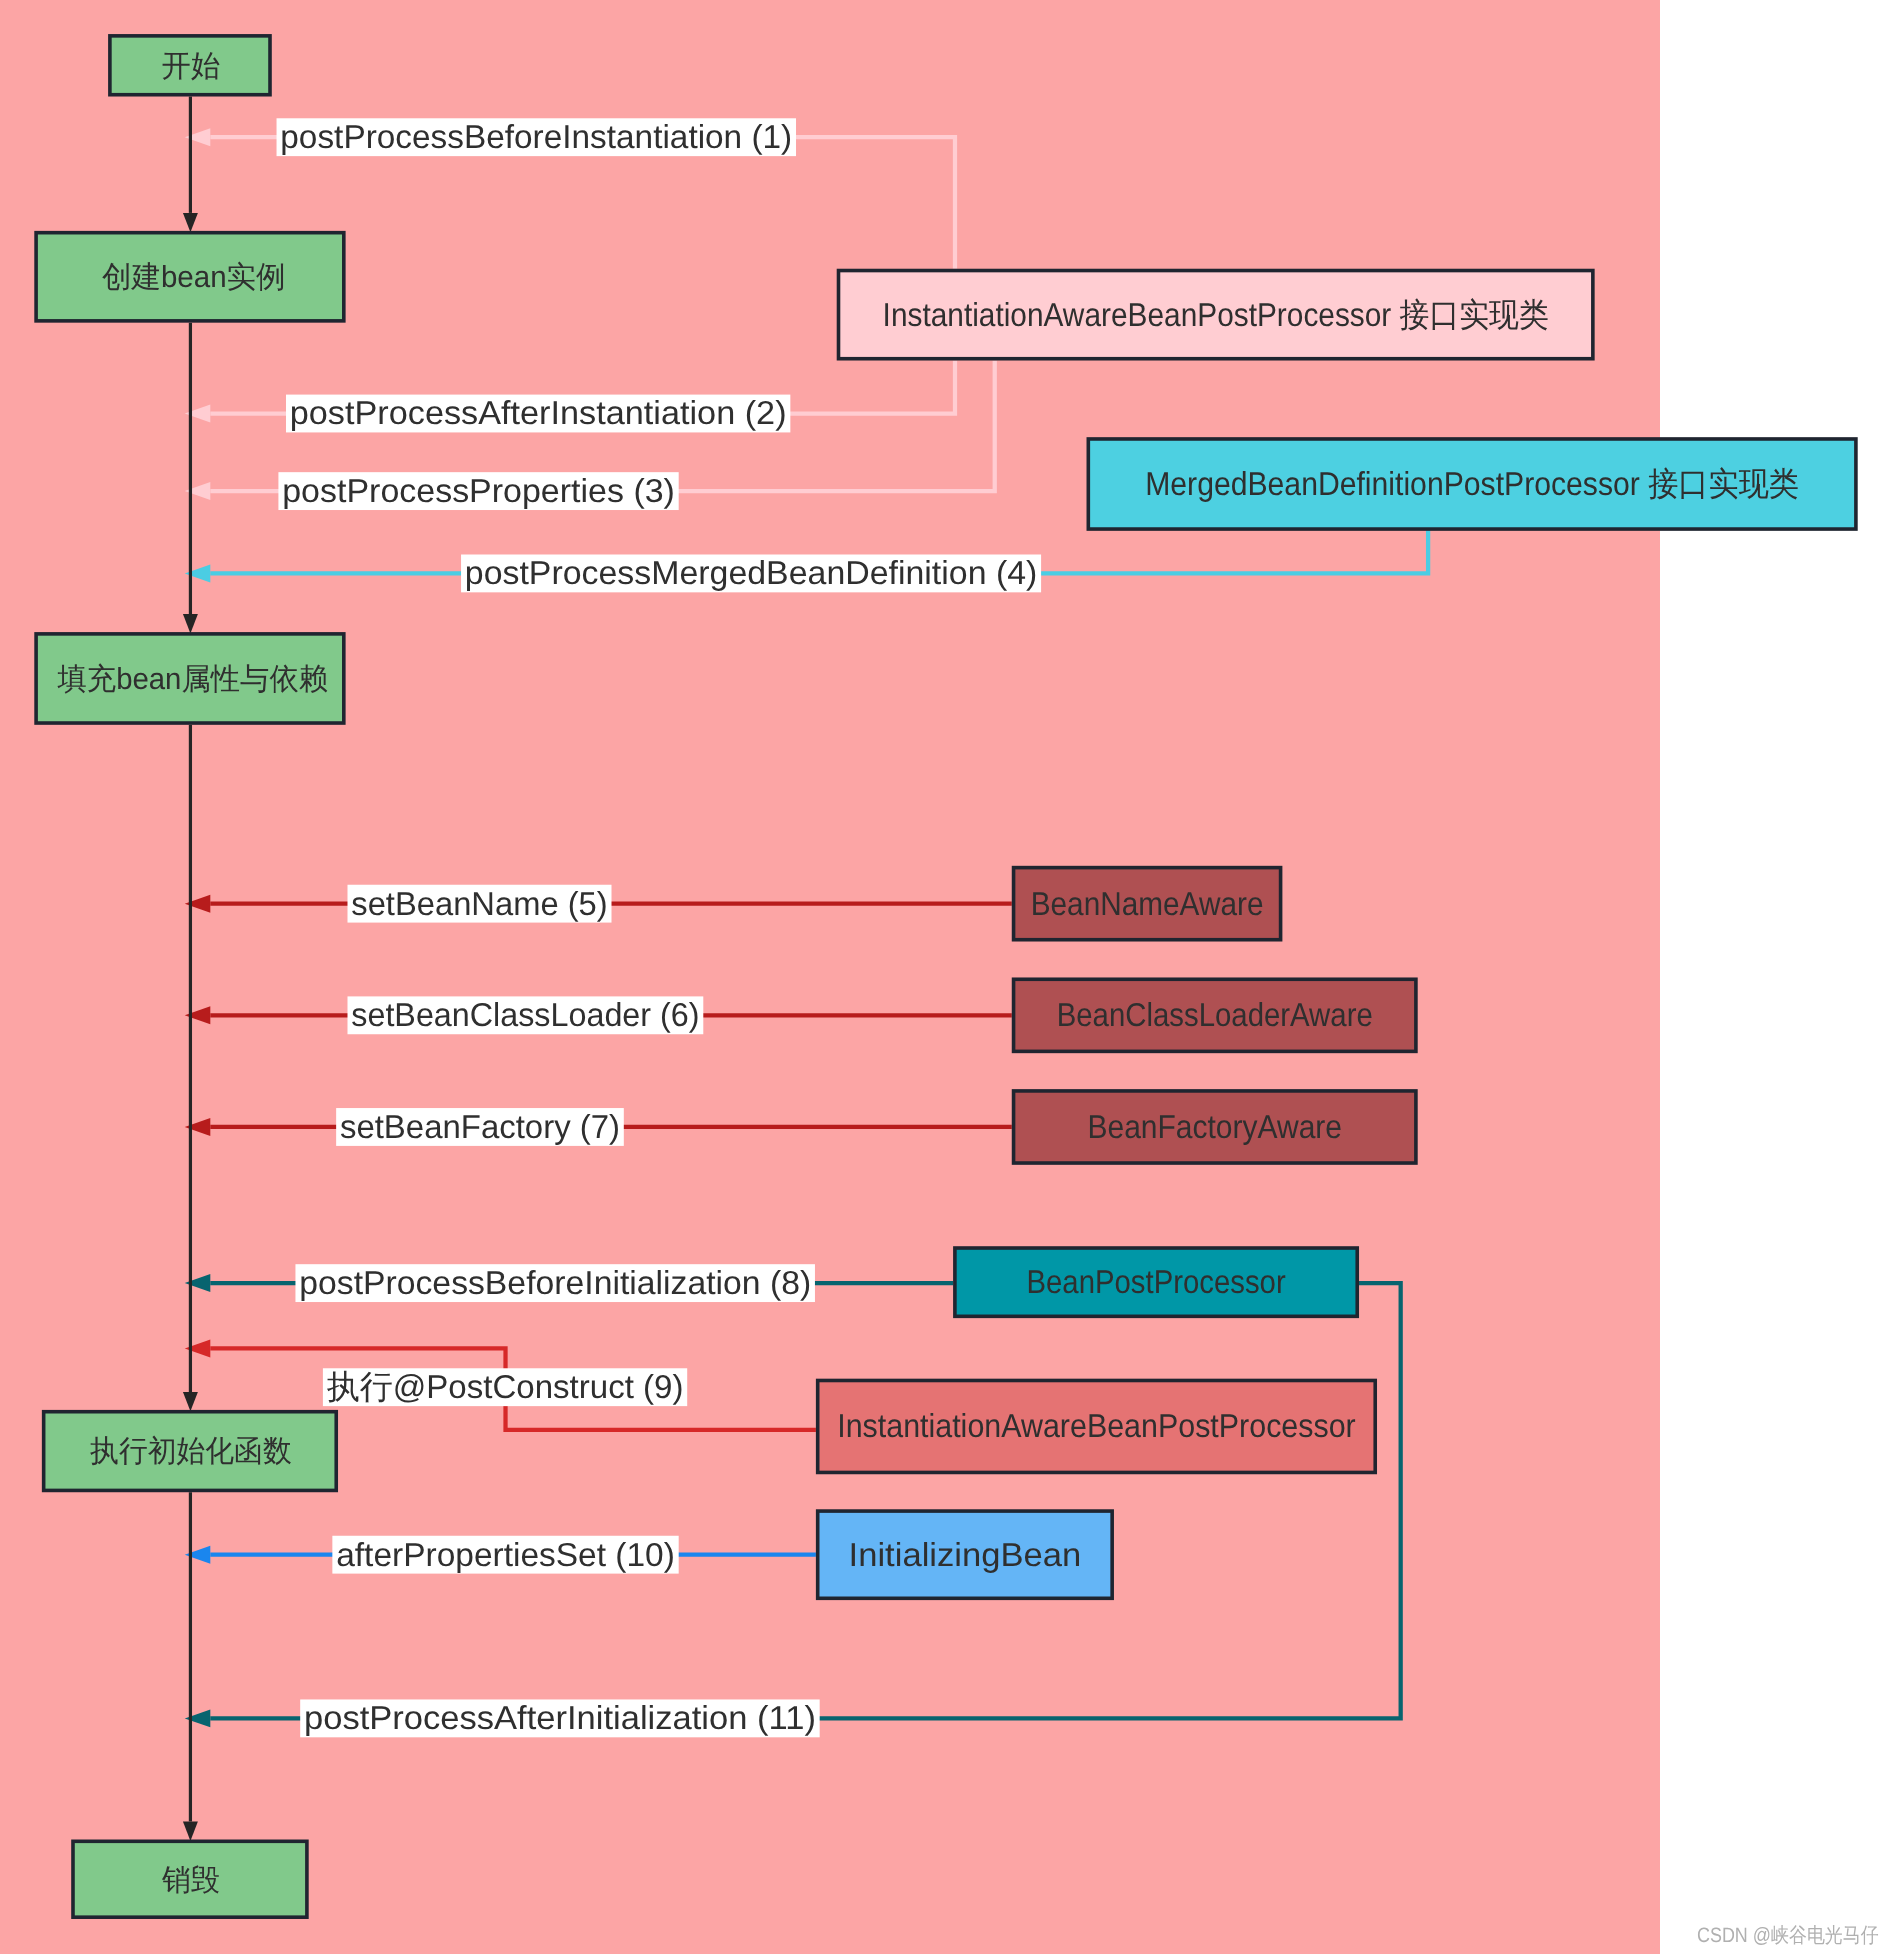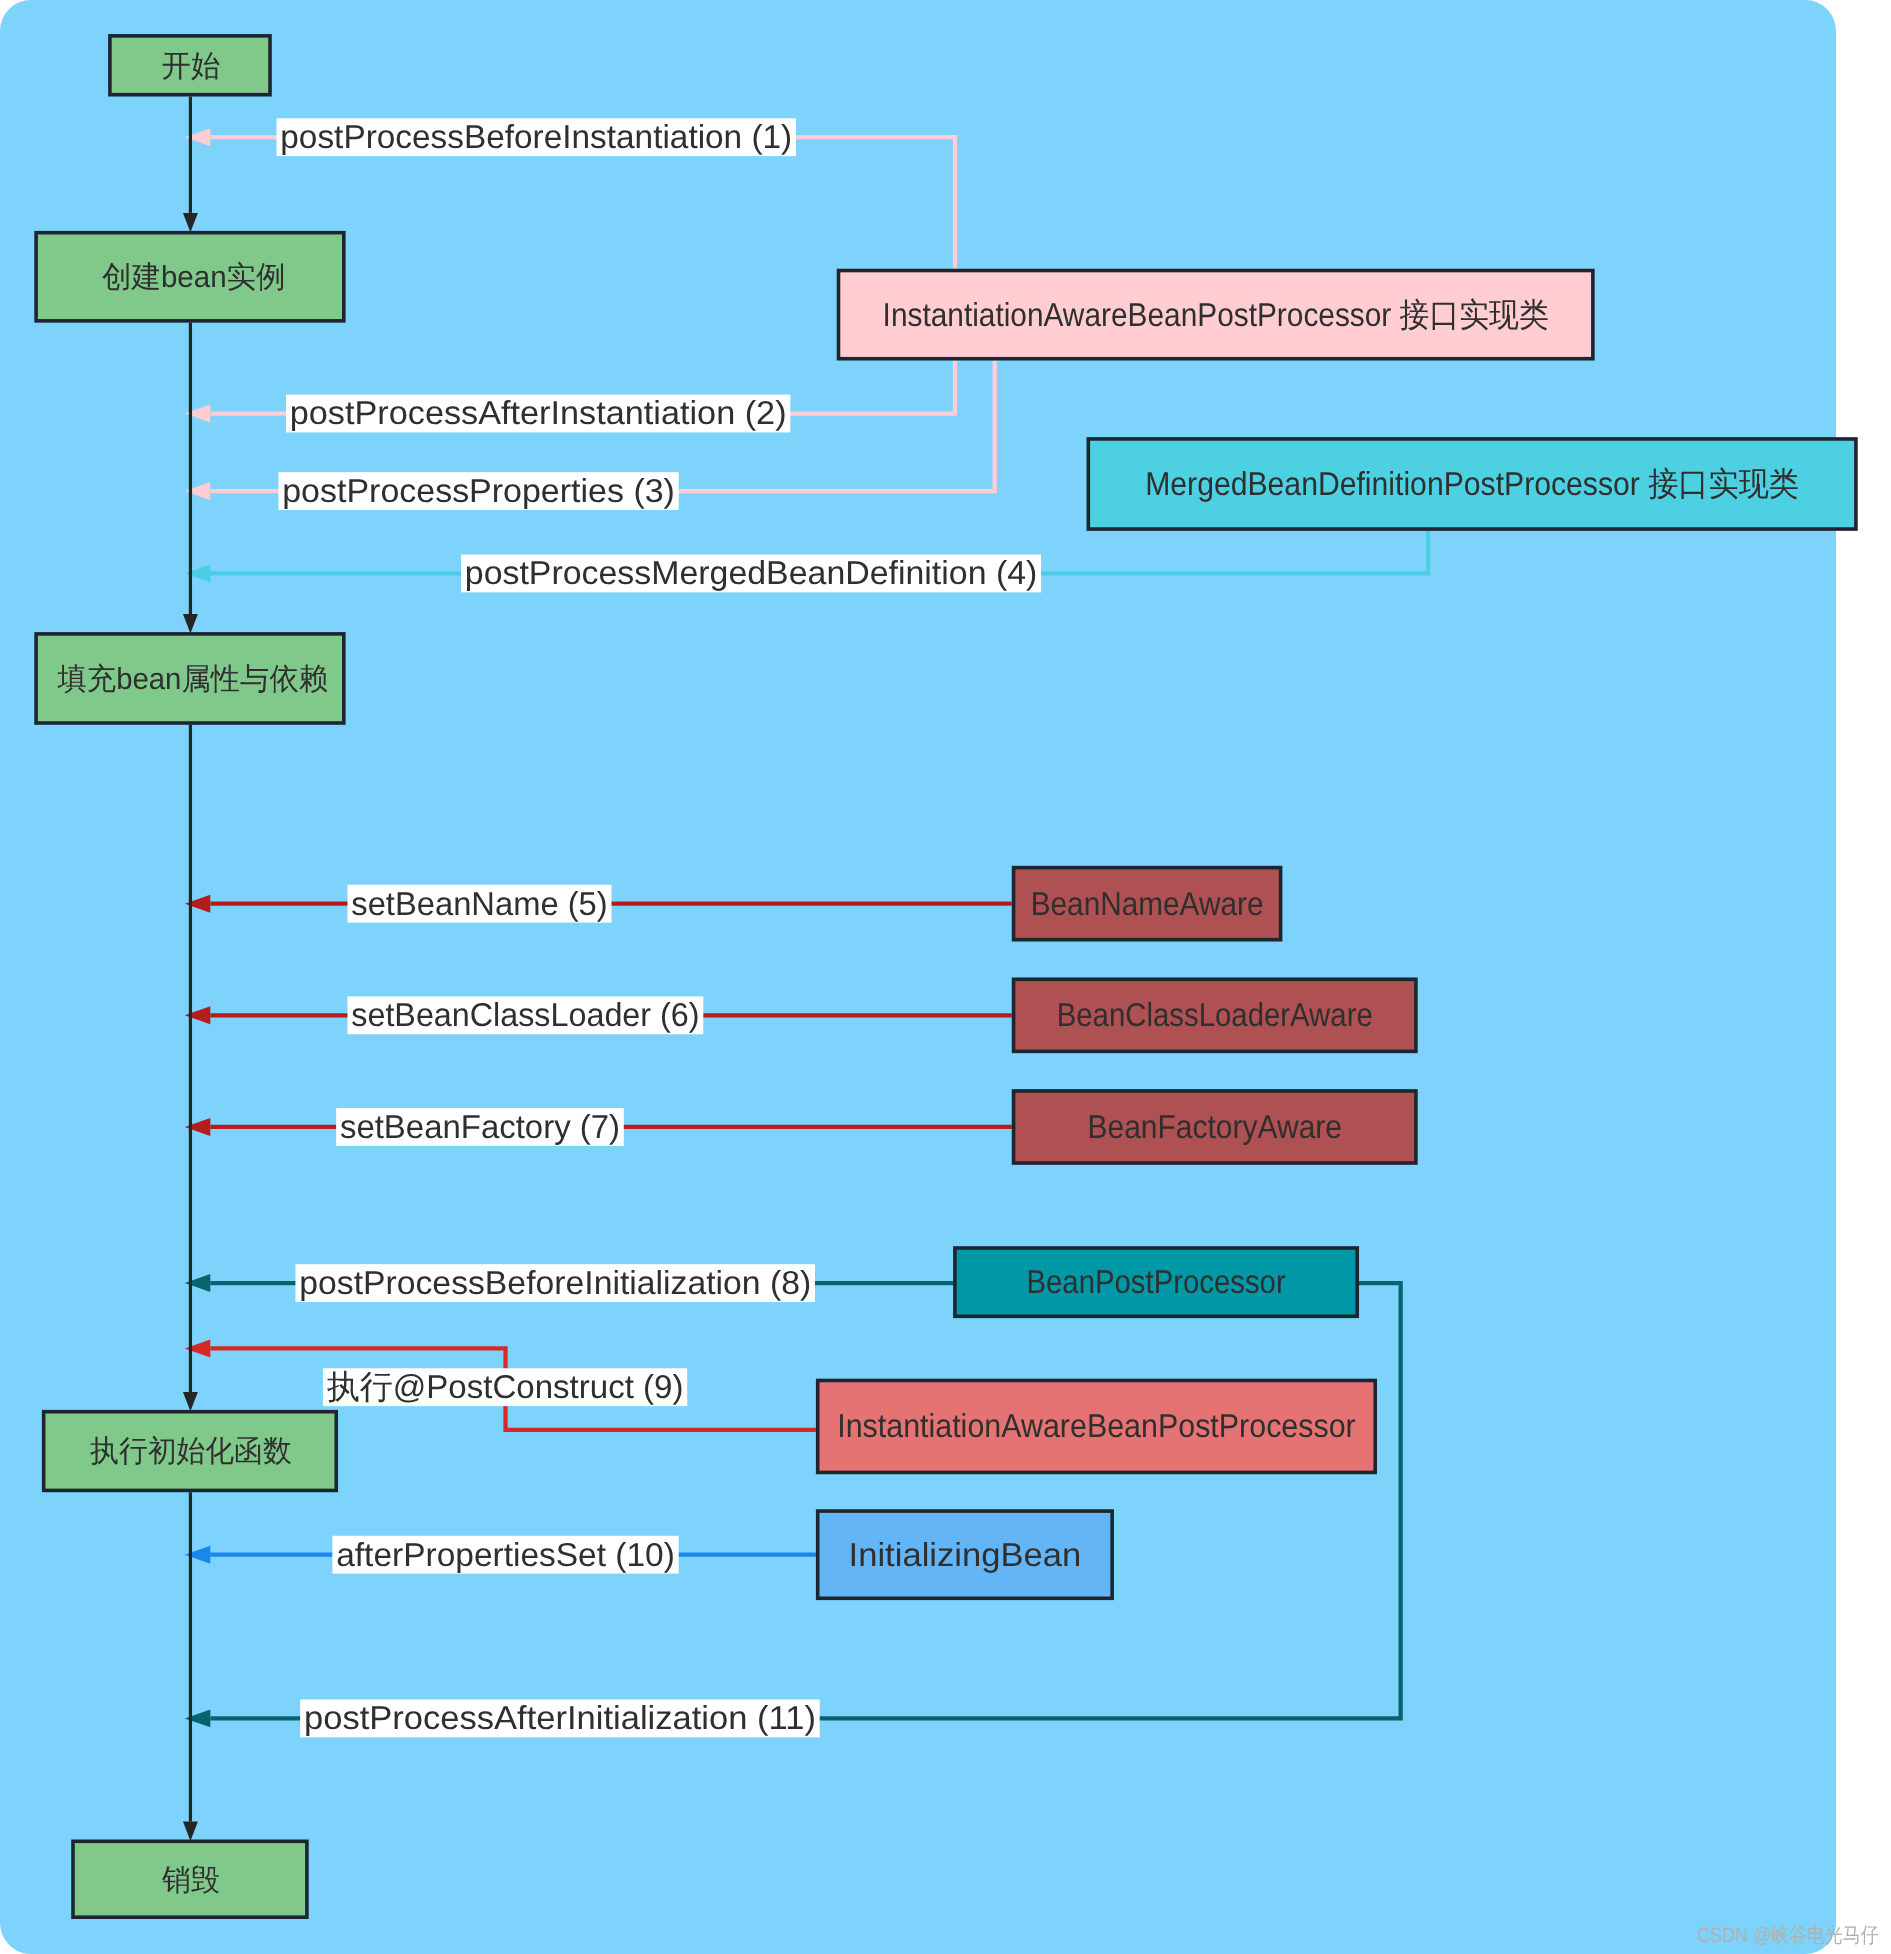--- a/index.html
+++ b/index.html
@@ -1,19 +1,19 @@
 <!DOCTYPE html>
 <html style="font-size:15px"><head>
 <meta charset="utf-8">
 <title>Spring Bean Lifecycle Flowchart</title>
 <style>
   html,body{margin:0;padding:0;background:#ffffff;}
   body{width:1892px;height:1954px;overflow:hidden;
        font-family:"Liberation Sans",sans-serif;-webkit-font-smoothing:antialiased;text-rendering:geometricPrecision;}
-  #stage{position:relative;width:1836px;height:1954px;background:#7dd3fc;border-radius:31px;}
+  #stage{position:relative;width:1660px;height:1954px;background:#fca5a5;}
   #fc{position:absolute;left:0;top:0;display:block;}
   .nodeRect{stroke:#1f2530;stroke-width:3.8;}
   .nodeLabel{font-family:"Liberation Sans",sans-serif;fill:#2f2f2f;
              text-anchor:middle;}
   .edgeLabel{font-family:"Liberation Sans",sans-serif;font-size:35px;fill:#2f2f2f;}
   .edgePath{fill:none;stroke-linecap:butt;stroke-linejoin:miter;}
   .watermark{position:absolute;left:1697px;top:1915px;}
 </style>
 </head>
 <body>

